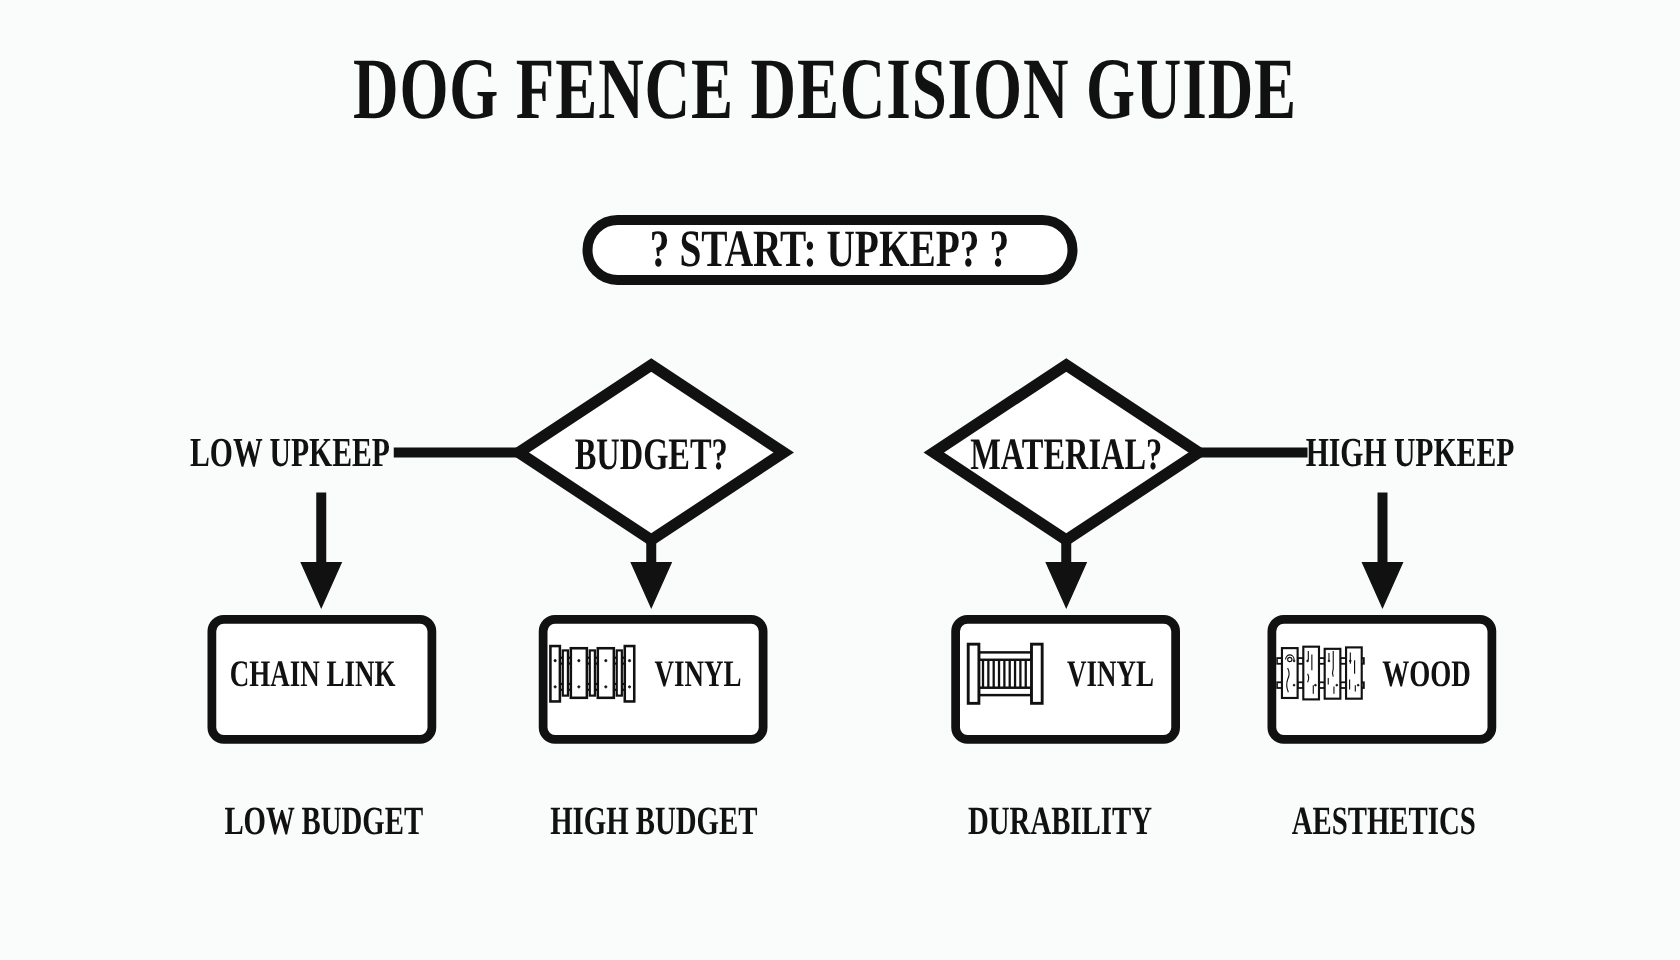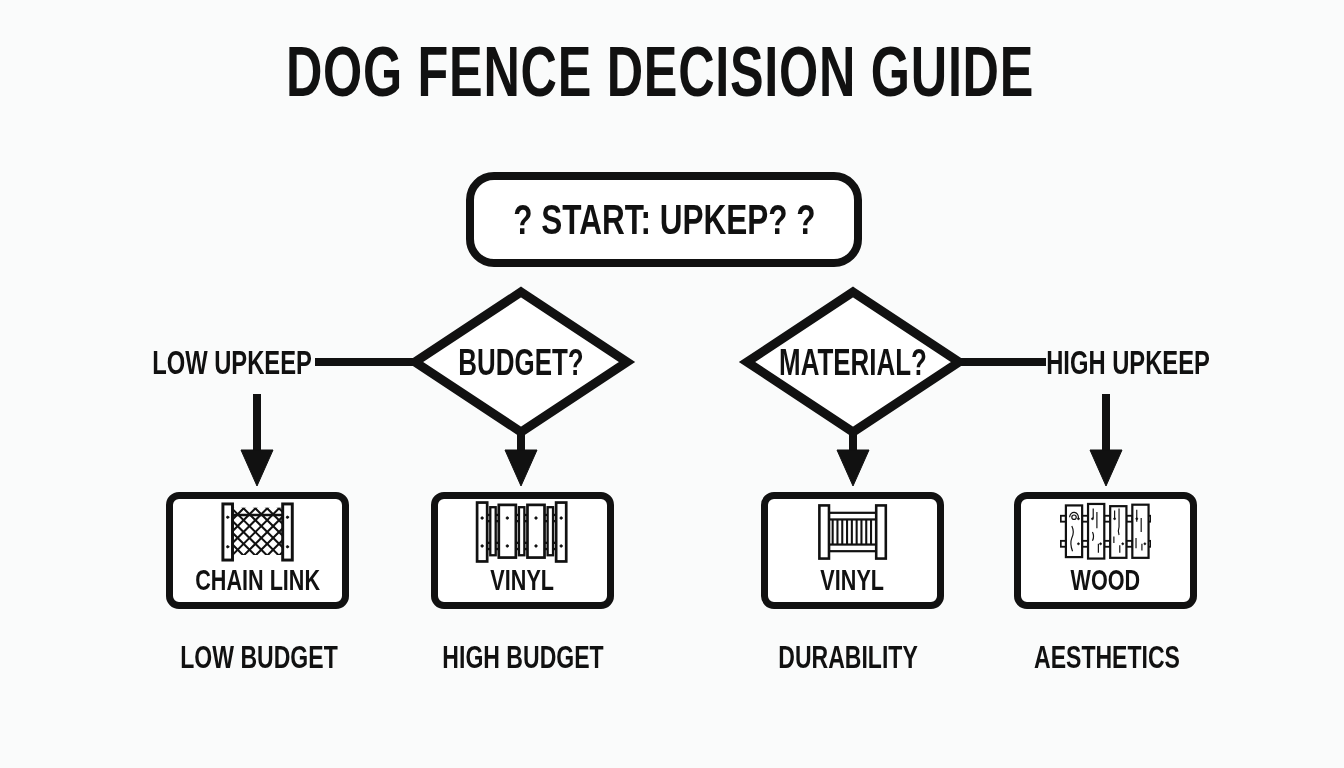--- a/index.html
+++ b/index.html
@@ -1,34 +1,34 @@
 <!DOCTYPE html>
 <html style="--ink: #111111; --bg: #fafbfb; --fill: #ffffff;"><head>
 <meta charset="utf-8">
 <style>
   :root { --ink:#111111; --bg:#fafbfb; --fill:#ffffff; }
   html,body { margin:0; padding:0; }
   body { font-family:"Liberation Sans","DejaVu Sans",sans-serif; background:var(--bg); }
-  .stage { position:relative; width:1344px; height:768px; overflow:hidden; background:var(--bg); color:var(--ink); }
+  .stage { position:relative; width:1344px; height:768px; overflow:hidden; background:var(--bg); color:var(--ink);font-family:Liberation Serif, serif; }
   .wires { position:absolute; left:0; top:0; width:1344px; height:768px; }
   .wires polygon, .wires path { stroke:var(--ink); }
   .ctext { position:absolute; transform:translate(-50%,-50%) scaleX(0.72); transform-origin:center;
            white-space:nowrap; font-weight:700; color:var(--ink); margin:0; }
   .title   { left:660px; top:72px;  font-size:70px; letter-spacing:1px; }
   .dlabel  { font-size:36px; }
   .slabel  { font-size:33px; }
   .caption { font-size:32px; }
-  .start-box { position:absolute; left:466px; top:172px; width:396px; height:95px; box-sizing:border-box;
+  .start-box { position:absolute; left:466px; top:172px; width:396px; height:56px; box-sizing:border-box;
                border:8px solid var(--ink); border-radius:28px; background:var(--fill);
                display:flex; align-items:center; justify-content:center; }
   .start-box .cond { display:inline-block; transform:scaleX(0.75); white-space:nowrap;
                      font-weight:700; font-size:42px; color:var(--ink); }
-  .node { position:absolute; width:183px; height:117px; box-sizing:border-box;
+  .node { position:absolute; width:183px; height:103px; box-sizing:border-box;
           border:7px solid var(--ink); border-radius:13px; background:var(--fill);
-          display:flex; flex-direction:column; align-items:center; justify-content:flex-end;
+          display:flex; flex-direction:row; align-items:center; justify-content:flex-end;
           padding-bottom:7px; }
   .node svg { height:62px; width:auto; margin-bottom:2px; }
   .node .nlabel { display:inline-block; transform:scaleX(0.72); white-space:nowrap;
                   font-weight:700; font-size:30px; color:var(--ink); line-height:1; }
   .icon * { stroke:currentColor; }
 </style>
 </head>
 <body>
 
 <div class="stage">

